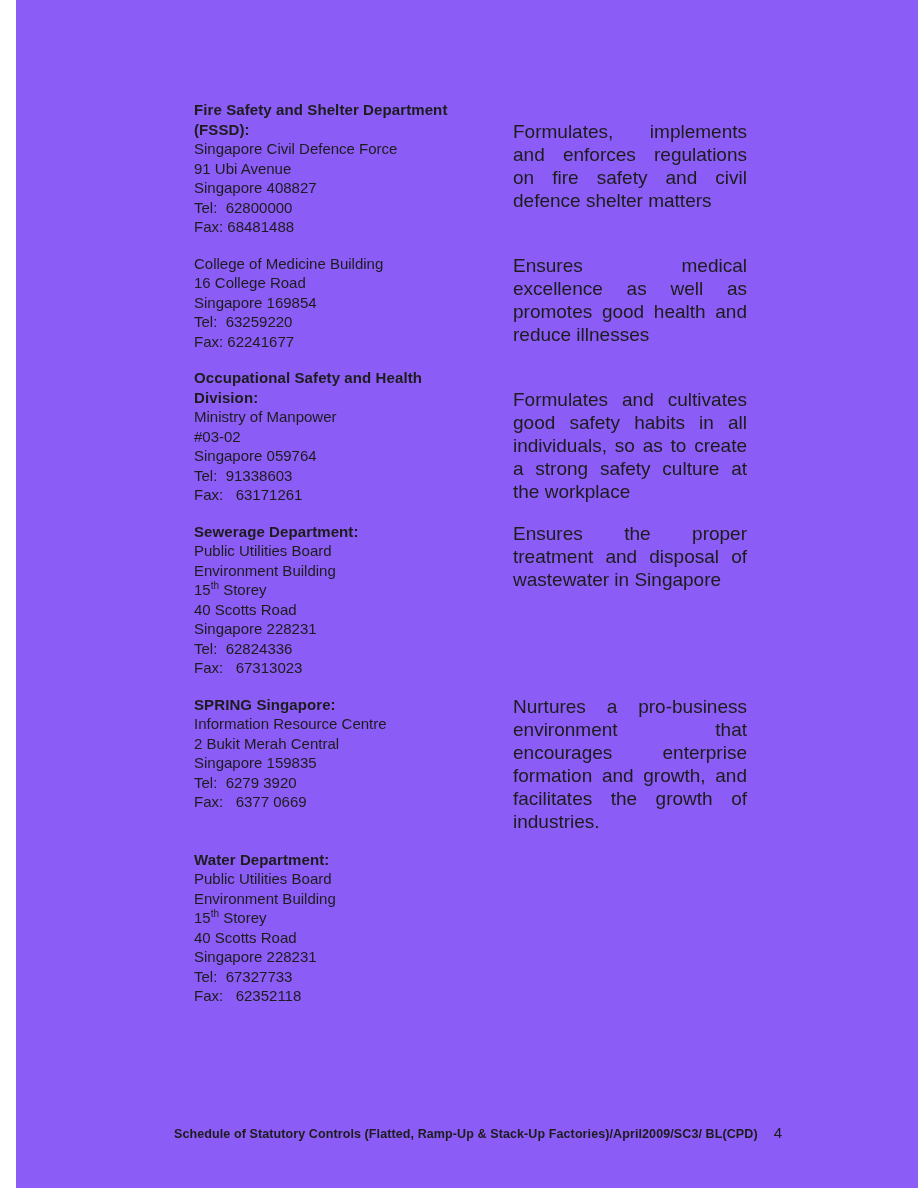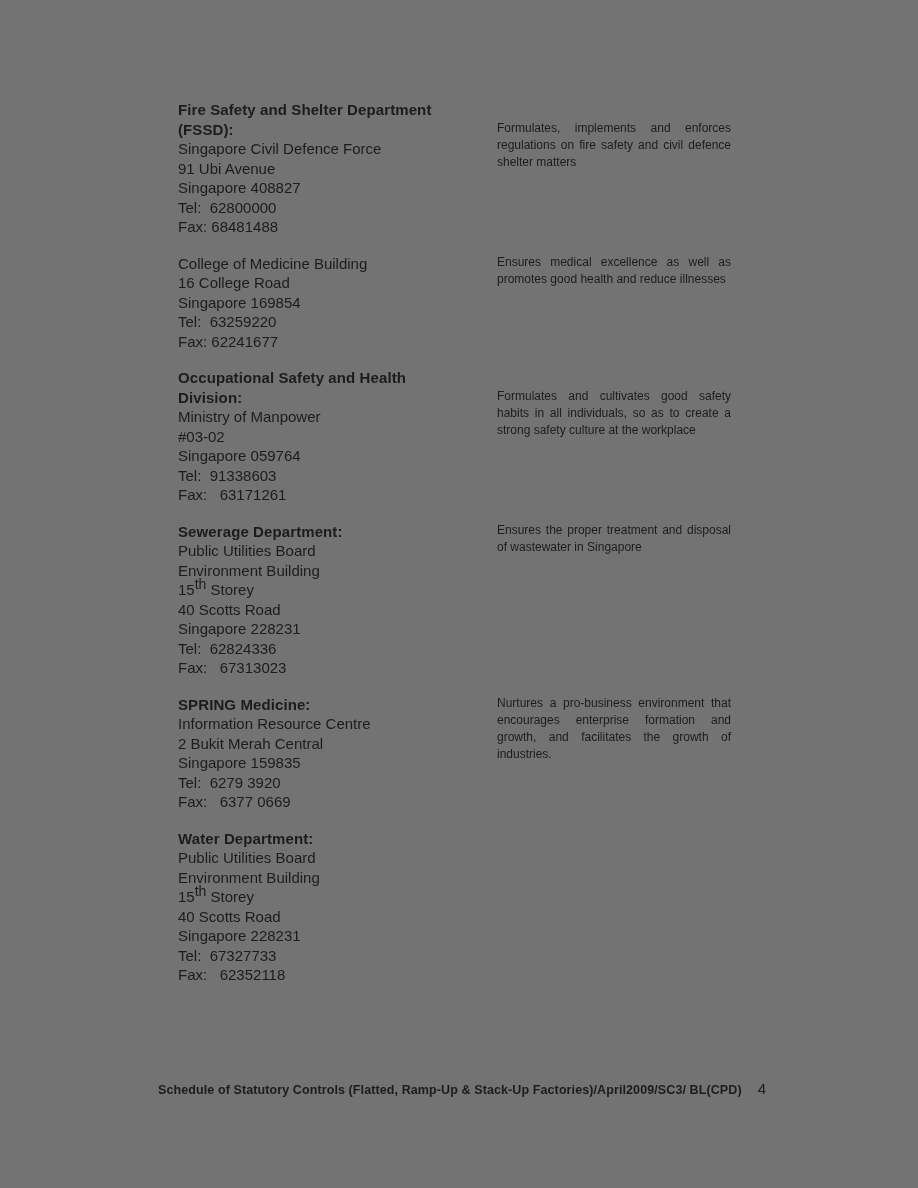--- a/index.html
+++ b/index.html
@@ -8,21 +8,22 @@
     width: 918px;
     height: 1188px;
     position: relative;
     font-family: "Liberation Sans", "DejaVu Sans", sans-serif;
     color: #1c1c1c;
     overflow: hidden;
   }
   .page {
     position: absolute;
     inset: 0;
-    background: #737373;
+    background: #8b5cf6;
+    margin-left: 16px;
   }
   .content {
     position: absolute;
     left: 178px;
     top: 100px;
     width: 553px;
   }
   .dept-section {
     display: grid;
     grid-template-columns: 272px 234px;
@@ -36,39 +37,39 @@
   .dept-heading {
     font-weight: bold;
     font-size: 15px;
     line-height: 19.5px;
     letter-spacing: 0.1px;
   }
   .dept-line {
     white-space: pre-wrap;
   }
   .dept-line sup {
-    font-size: 14px;
+    font-size: 10px;
     line-height: 0;
     vertical-align: super;
   }
   .dept-right {
-    font-size: 12px;
-    line-height: 17px;
+    font-size: 19px;
+    line-height: 23px;
   }
   .dept-right.offset-desc {
     padding-top: 19.5px;
   }
   .dept-desc {
     text-align: justify;
     text-align-last: left;
   }
   .footer {
     position: absolute;
     left: 158px;
-    top: 1080px;
+    top: 1124px;
     width: 608px;
     display: flex;
     justify-content: space-between;
     align-items: baseline;
   }
   .footer-text {
     font-size: 12.5px;
     font-weight: bold;
     letter-spacing: 0.1px;
   }
@@ -135,21 +136,21 @@
           <div class="dept-line">Tel:  62824336</div>
           <div class="dept-line">Fax:   67313023</div>
         </div>
       <div class="dept-right">
         <p class="dept-desc">Ensures the proper treatment and disposal of wastewater in Singapore</p>
       </div>
     </div>
 
     <div class="dept-section">
       <div class="dept-left">
-        <div class="dept-heading">SPRING Medicine:</div>
+        <div class="dept-heading">SPRING Singapore:</div>
       <div class="dept-line">Information Resource Centre</div>
           <div class="dept-line">2 Bukit Merah Central</div>
           <div class="dept-line">Singapore 159835</div>
           <div class="dept-line">Tel:  6279 3920</div>
           <div class="dept-line">Fax:   6377 0669</div>
         </div>
       <div class="dept-right">
         <p class="dept-desc">Nurtures a pro-business environment that encourages enterprise formation and growth, and facilitates the growth of industries.</p>
       </div>
     </div>

